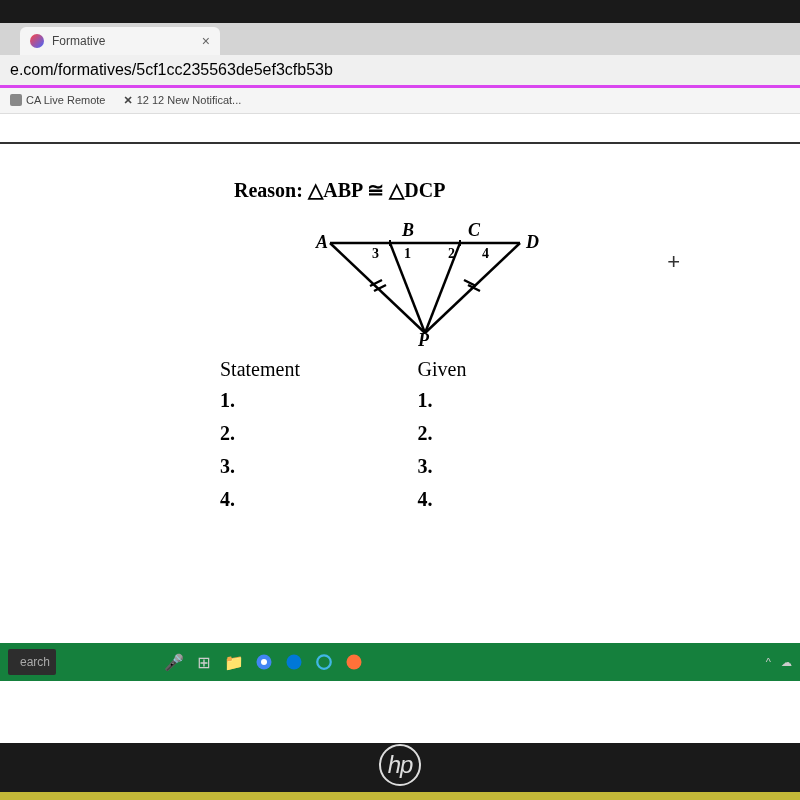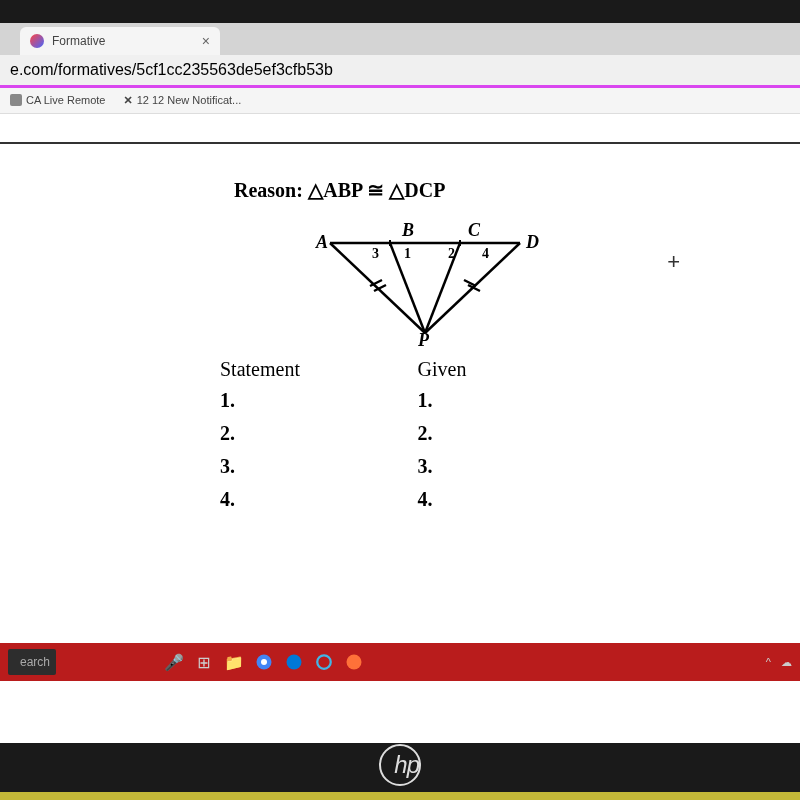--- a/index.html
+++ b/index.html
@@ -138,21 +138,21 @@
       font-size: 22px;
       color: #333;
       font-weight: 200;
     }
     .taskbar {
       position: absolute;
       bottom: 62px;
       left: 0;
       right: 0;
       height: 38px;
-      background: #b91c1c;
+      background: #15803d;
       display: flex;
       align-items: center;
       padding: 0 8px;
       gap: 2px;
     }
     .search-box {
       background: #2d2d2d;
       color: #aaa;
       padding: 6px 12px;
       font-size: 12px;
@@ -187,21 +187,21 @@
       font-size: 24px;
       letter-spacing: -1px;
     }
     .hp-circle {
       border: 2px solid #ddd;
       border-radius: 50%;
       width: 42px;
       height: 42px;
       display: flex;
       align-items: center;
-      justify-content: flex-end;
+      justify-content: center;
     }
     .bottom-yellow {
       position: absolute;
       bottom: 0;
       left: 0;
       right: 0;
       height: 8px;
       background: #c4b838;
     }
   </style>

